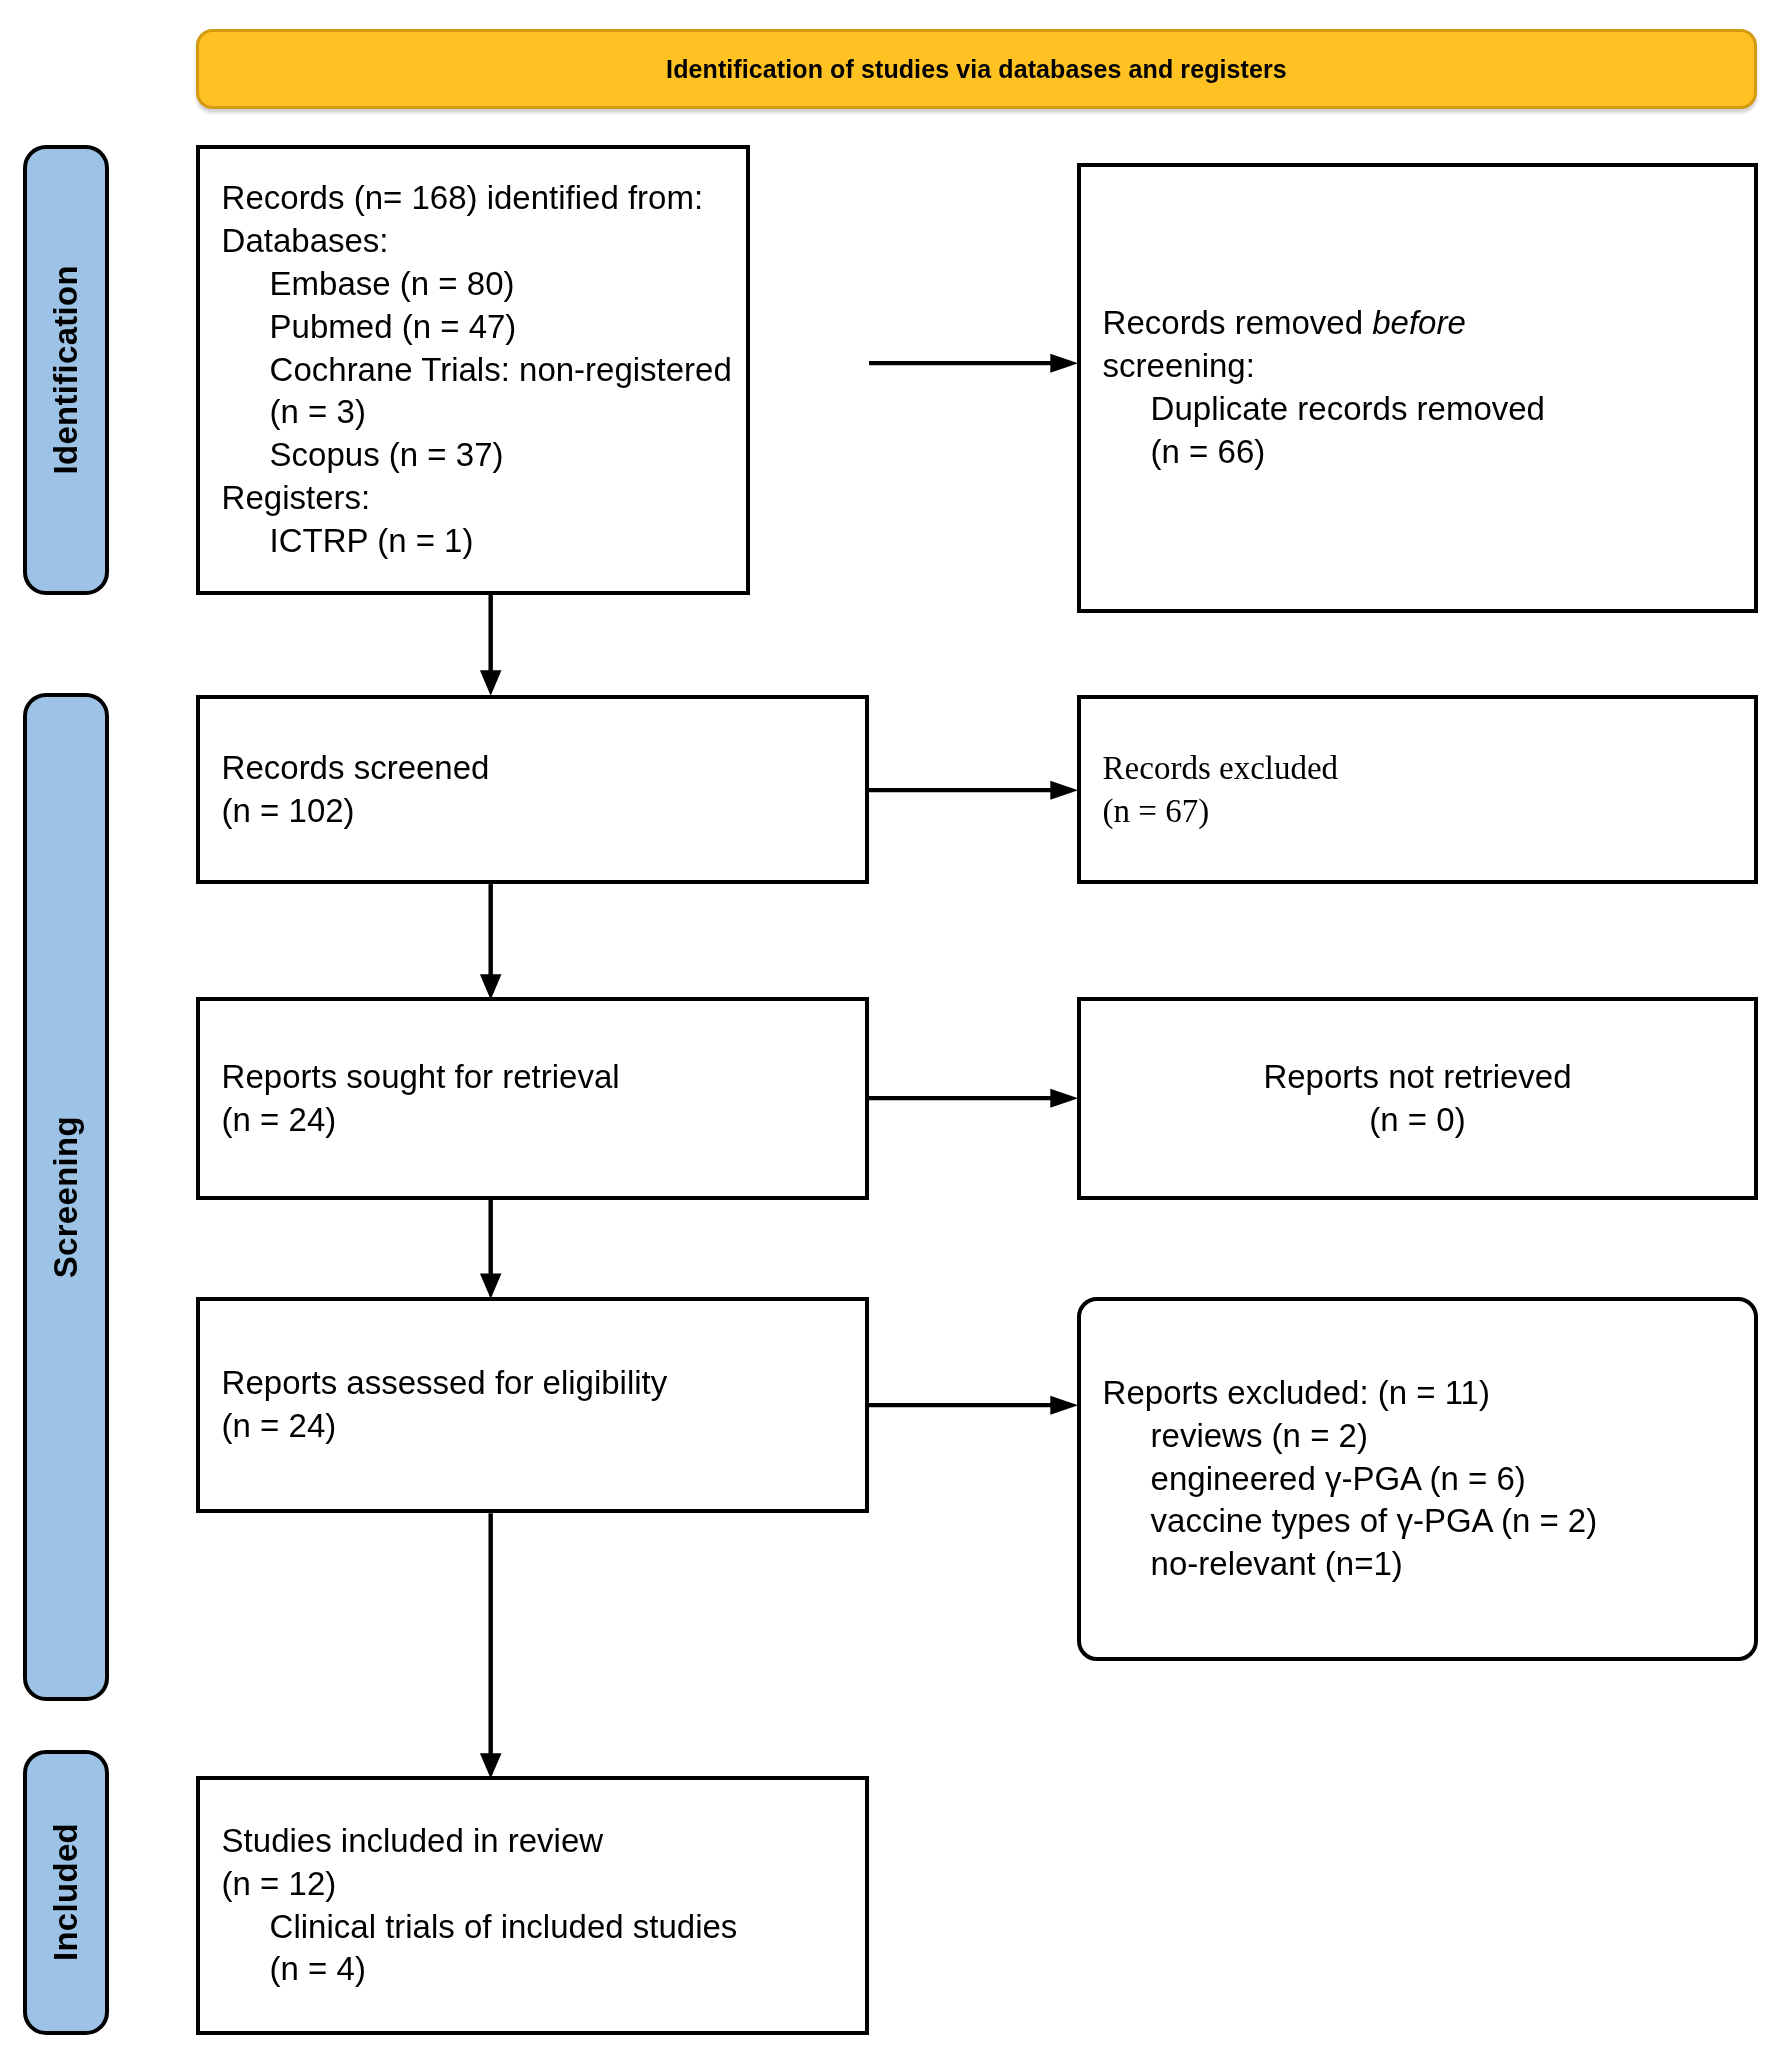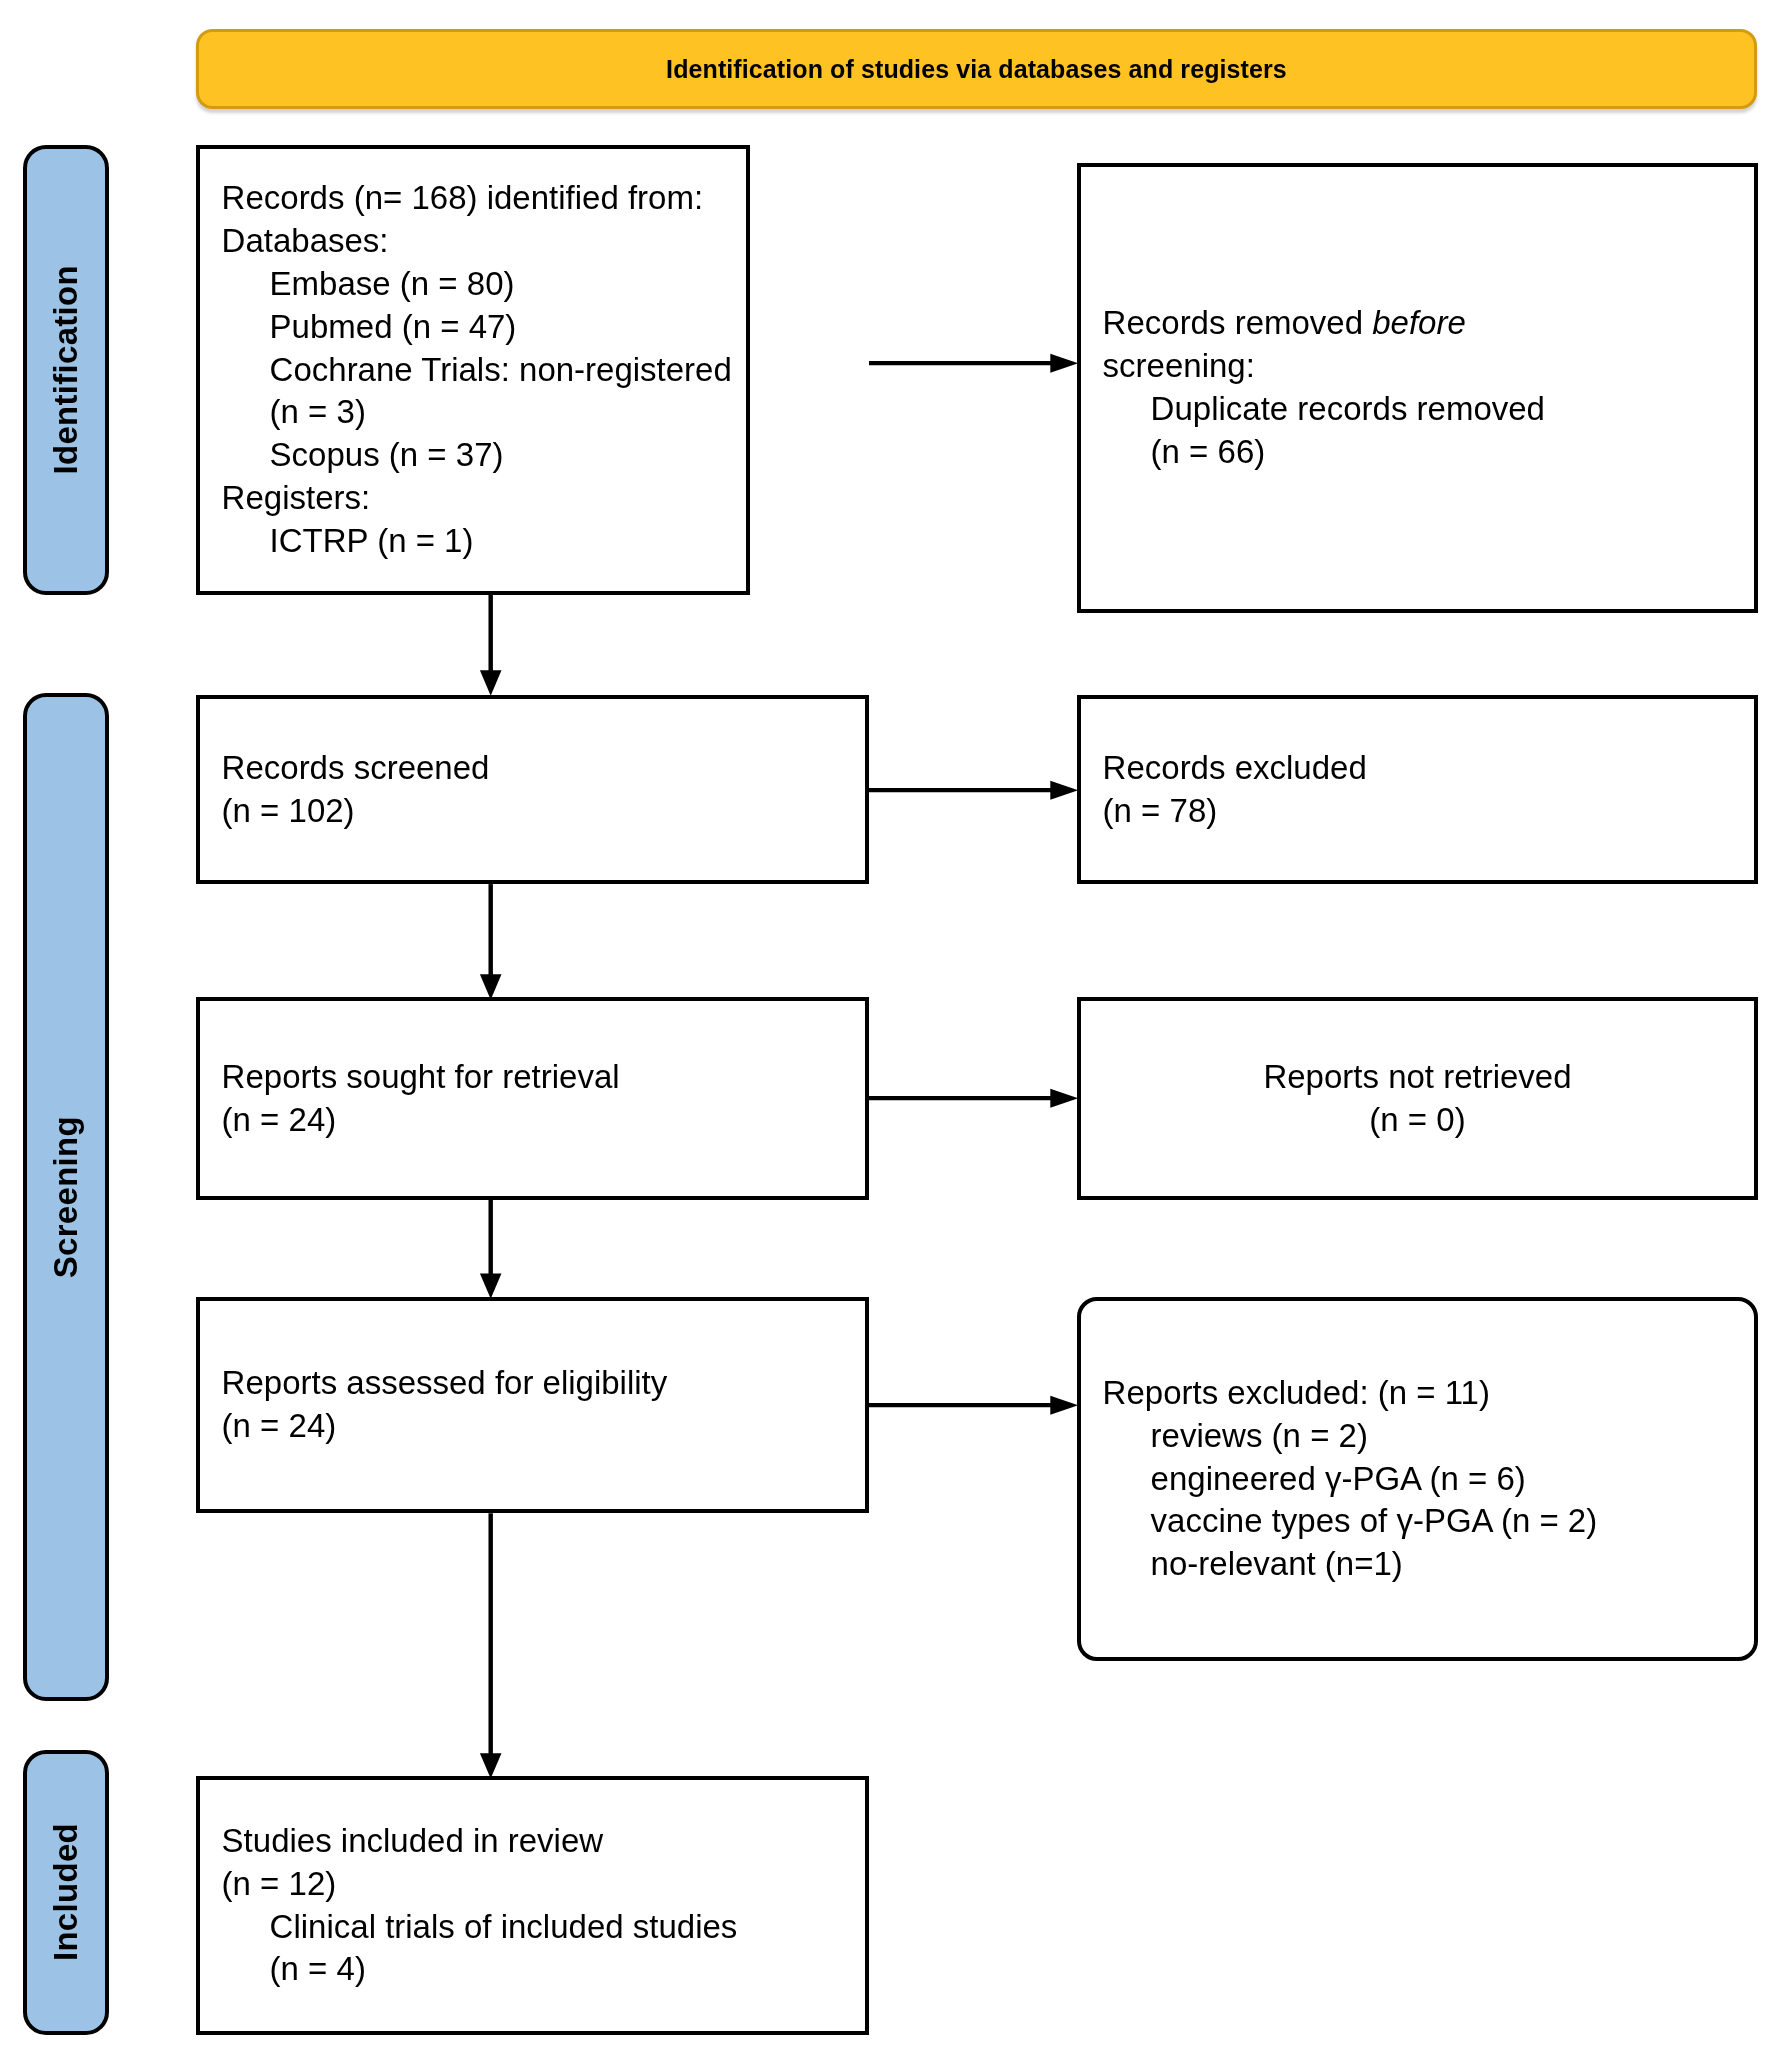--- a/index.html
+++ b/index.html
@@ -86,21 +86,21 @@
     color: #000000;
   }
   .flow-box .line        { white-space: nowrap; }
   .flow-box .line.indent { padding-left: 48px; }
   .flow-box em           { font-style: italic; }
 
   
   #box-records-identified { left: 196px;  top: 145px;  width: 554px; height: 450px; }
   #box-records-removed    { left: 1077px; top: 163px;  width: 681px; height: 450px; }
   #box-records-screened   { left: 196px;  top: 695px; width: 673px; height: 189px; }
-  #box-records-excluded   { left: 1077px; top: 695px; width: 681px; height: 189px; }
+  #box-records-excluded   { left: 1077px; top: 695px; width: 681px; height: 189px; font-family: Liberation Serif, serif; }
   #box-reports-sought     { left: 196px;  top: 997px; width: 673px; height: 203px; }
   #box-reports-not-retrieved { left: 1077px; top: 997px; width: 681px; height: 203px; text-align: center; }
   #box-reports-assessed   { left: 196px;  top: 1297px; width: 673px; height: 216px; }
   #box-reports-excluded   { left: 1077px; top: 1297px; width: 681px; height: 364px; border-radius: 20px; }
   #box-studies-included   { left: 196px;  top: 1776px; width: 673px; height: 259px; }
 
   
   .arrow { position: absolute; }
   .arrow svg { display: block; overflow: visible; }
 </style>
@@ -149,21 +149,21 @@
   <div class="flow-box" id="box-records-screened">
     <div class="box-text">
         <div class="line">Records screened</div>
         <div class="line">(n = 102)</div>
       </div>
   </div>
 
   <div class="flow-box" id="box-records-excluded">
     <div class="box-text">
         <div class="line">Records excluded</div>
-        <div class="line">(n = 78)</div>
+        <div class="line">(n = 67)</div>
       </div>
   </div>
 
   <div class="flow-box" id="box-reports-sought">
     <div class="box-text">
         <div class="line">Reports sought for retrieval</div>
         <div class="line">(n = 24)</div>
       </div>
   </div>
 

